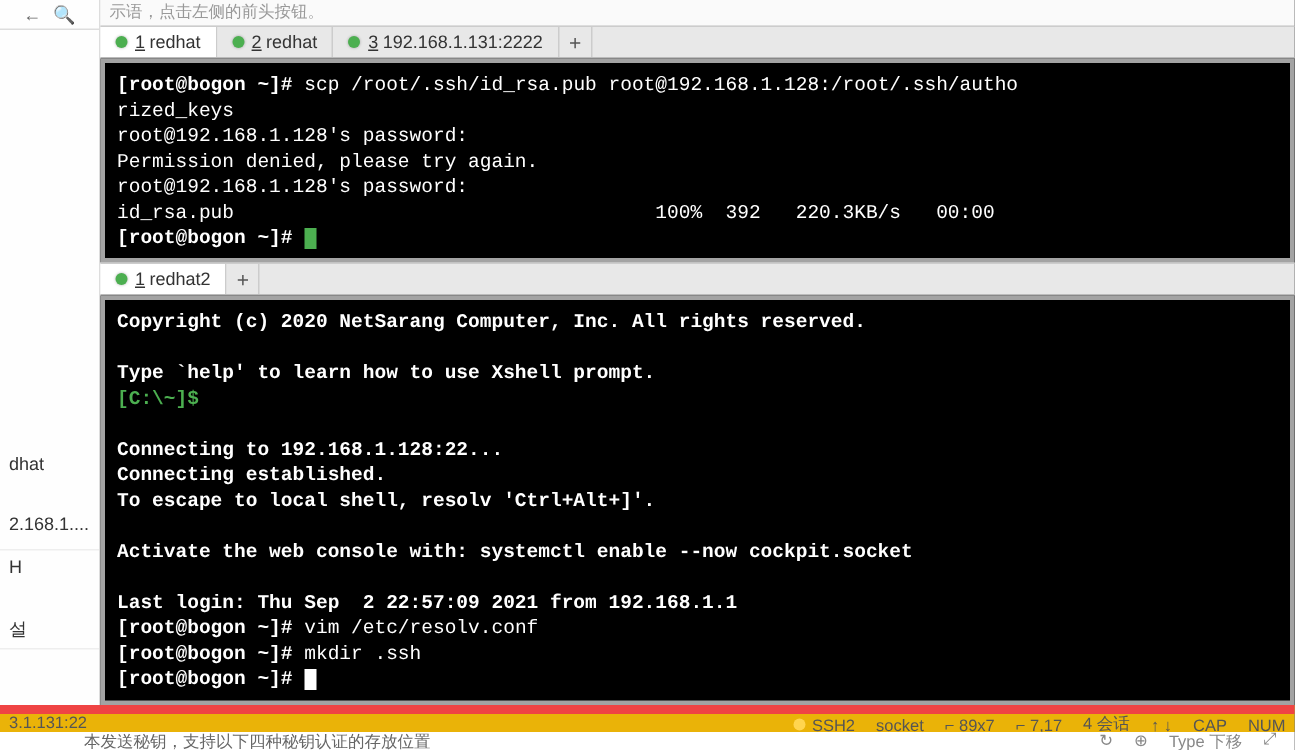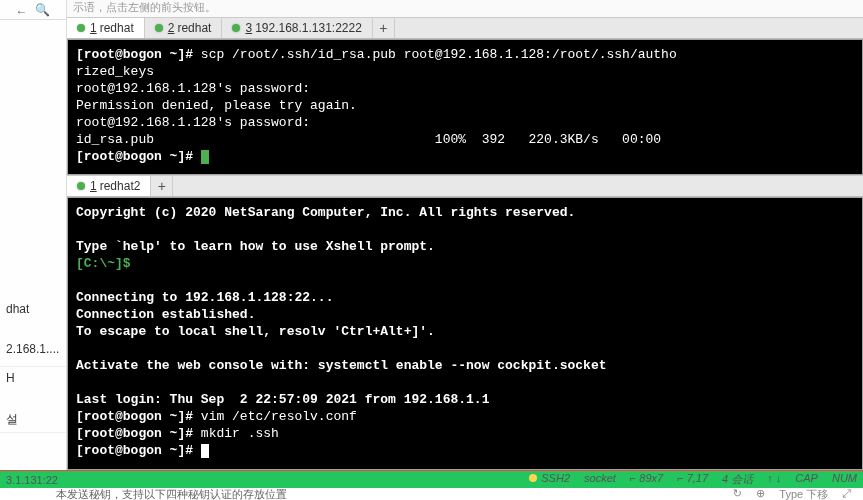--- a/index.html
+++ b/index.html
@@ -13,30 +13,30 @@
 .sidebar-section-h { border-top: 1px solid #eee; padding: 4px 6px; font-size: 12px; color: #333; margin-top: 6px; }
 .main { position: absolute; left: 67px; top: 0; right: 0; bottom: 30px; display: flex; flex-direction: column; }
 .hint-row { height: 17px; background: #fafafa; font-size: 11px; color: #999; padding-left: 6px; overflow: hidden; }
 .tab-bar { height: 22px; background: #e8e8e8; display: flex; align-items: stretch; border-top: 1px solid #ccc; border-bottom: 1px solid #bbb; }
 .tab { display: flex; align-items: center; gap: 5px; padding: 0 10px; font-size: 12px; color: #333; border-right: 1px solid #ccc; background: #e8e8e8; cursor: pointer; }
 .tab.active { background: #fff; }
 .tab .dot { width: 8px; height: 8px; border-radius: 50%; background: #4caf50; box-shadow: 0 0 2px rgba(0,0,0,0.3); }
 .tab .underline { text-decoration: underline; }
 .tab-label { display: inline-flex; gap: 3px; }
 .tab-add { width: 22px; display: flex; align-items: center; justify-content: center; font-size: 14px; color: #555; cursor: pointer; border-right: 1px solid #ccc; }
-.terminal { background: #000; color: #fff; font-family: "Consolas", "Courier New", monospace; font-size: 13px; line-height: 17px; padding: 6px 8px; white-space: pre; overflow: hidden; border: 1px solid #a3a3a3; }
+.terminal { background: #000; color: #fff; font-family: "Consolas", "Courier New", monospace; font-size: 13px; line-height: 17px; padding: 6px 8px; white-space: pre; overflow: hidden; border: 3px solid #a3a3a3; }
 .term1 { height: 136px; }
 .term2 { flex: 1; }
 .green { color: #4caf50; font-weight: bold; }
 .cursor-block { display: inline-block; width: 8px; height: 14px; background: #4caf50; vertical-align: middle; }
 .cursor-block-white { display: inline-block; width: 8px; height: 14px; background: #fff; vertical-align: middle; }
 .bold { font-weight: bold; }
-.statusbar { position: absolute; left: 0; right: 0; bottom: 12px; height: 18px; background: #22c55e; border-top: 1px solid #ef4444; display: flex; align-items: center; font-size: 11px; color: #555; padding: 0 6px; }
+.statusbar { position: absolute; left: 0; right: 0; bottom: 12px; height: 18px; background: #eab308; border-top: 6px solid #ef4444; display: flex; align-items: center; font-size: 11px; color: #555; padding: 0 6px; }
 .status-left { flex: 0 0 auto; }
-.status-right { margin-left: auto; display: flex; align-items: flex-start; gap: 14px; font-style: italic; }
+.status-right { margin-left: auto; display: flex; align-items: flex-end; gap: 14px; }
 .ssh-icon { width: 8px; height: 8px; border-radius: 50%; background: #ffd54f; display: inline-block; margin-right: 4px; }
 .bottomrow { position: absolute; left: 0; right: 0; bottom: 0; height: 12px; background: #fff; font-size: 11px; color: #666; display: flex; align-items: center; padding-left: 56px; overflow: hidden; }
 .bottomrow-icons { margin-left: auto; display: flex; gap: 14px; padding-right: 12px; color: #888; }
 </style>
 </head>
 <body>
 
 <div class="sidebar">
   <div class="sidebar-top">
     <span class="side-icon">←</span>
@@ -96,21 +96,21 @@
     </div>
     <div class="tab-add">+</div>
   </div>
 
   <div class="terminal term2"><span class="bold">Copyright (c) 2020 NetSarang Computer, Inc. All rights reserved.</span>
 
 <span class="bold">Type `help' to learn how to use Xshell prompt.</span>
 <span class="green bold">[C:\~]$</span>
 
 <span class="bold">Connecting to 192.168.1.128:22...</span>
-<span class="bold">Connection established.</span>
+<span class="bold">Connecting established.</span>
 <span class="bold">To escape to local shell, resolv 'Ctrl+Alt+]'.</span>
 
 <span class="bold">Activate the web console with: systemctl enable --now cockpit.socket</span>
 
 <span class="bold">Last login: Thu Sep  2 22:57:09 2021 from 192.168.1.1</span>
 <span class="bold">[root@bogon ~]#</span><span> vim /etc/resolv.conf</span>
 <span class="bold">[root@bogon ~]#</span><span> mkdir .ssh</span>
 <span class="bold">[root@bogon ~]# </span><span class="cursor-block-white"></span></div>
 </div>
 

